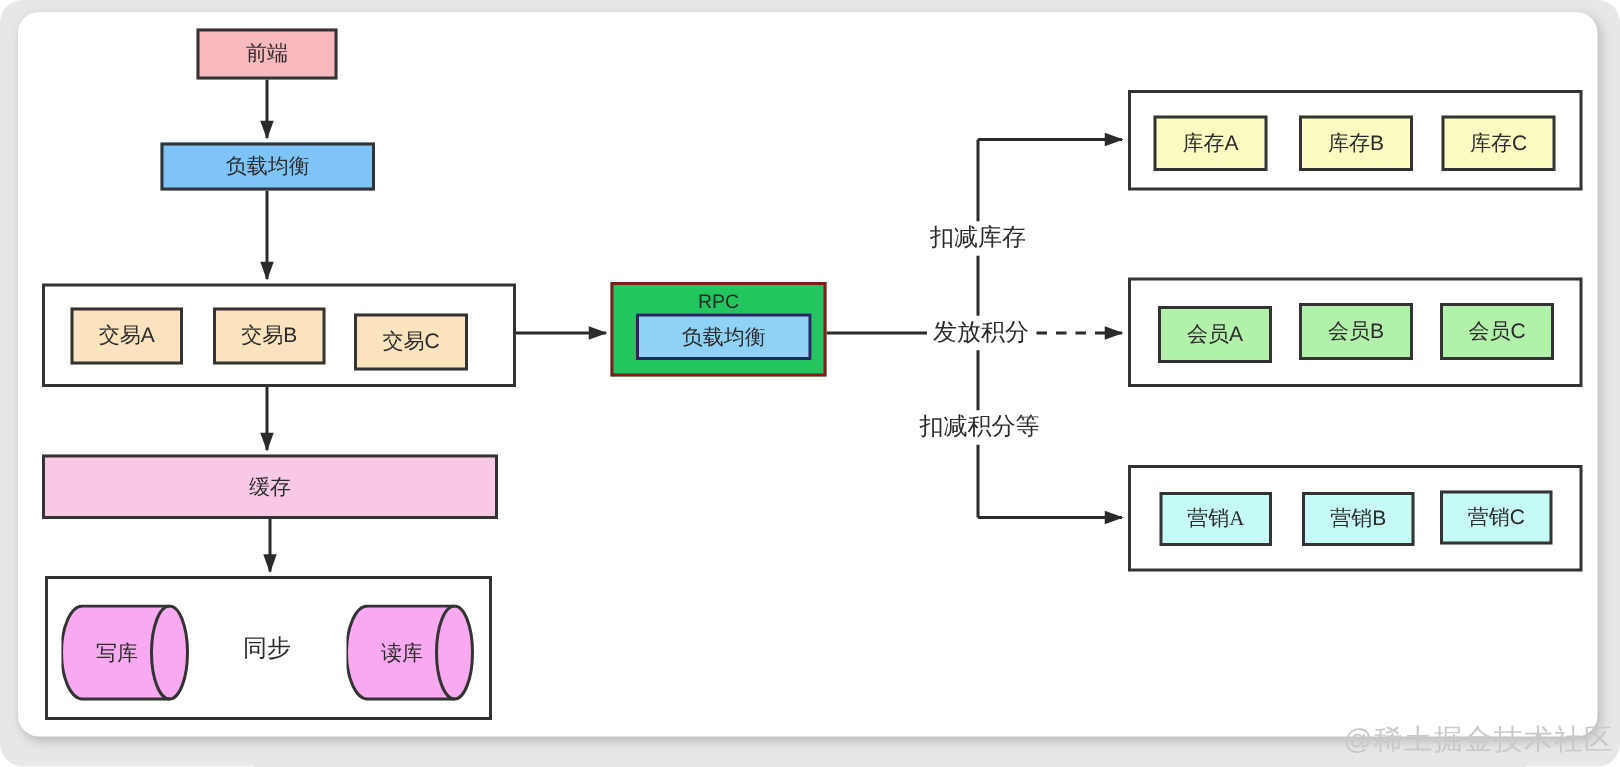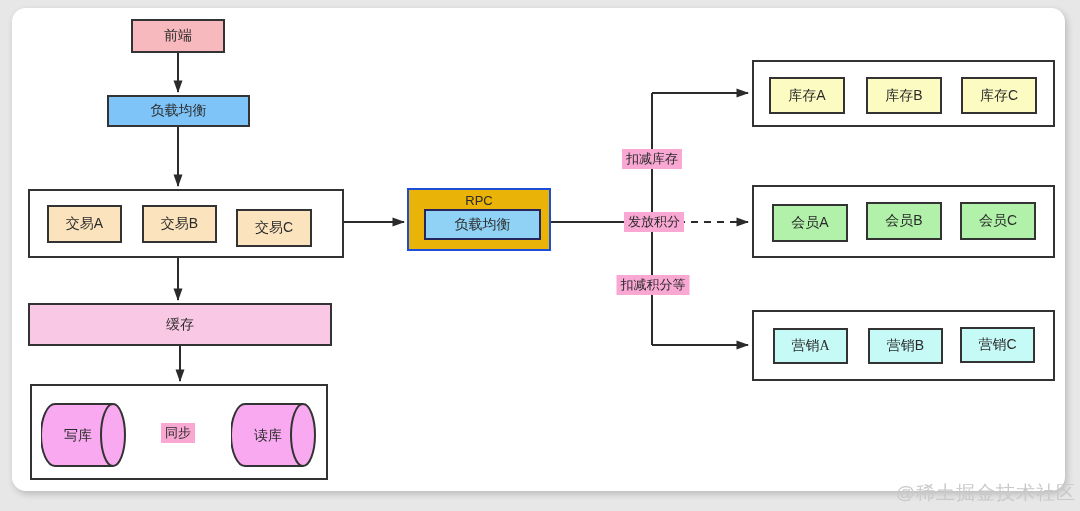--- a/index.html
+++ b/index.html
@@ -1,39 +1,39 @@
 <!DOCTYPE html>
 <html><head>
 <meta charset="utf-8">
 <style>
   * { margin:0; padding:0; box-sizing:border-box; }
   body { font-family:"Liberation Sans","DejaVu Sans",sans-serif; }
-  .stage{ position:relative; width:1080px; height:511px; background:#e7e7e7; overflow:hidden; }
+  .stage{ position:relative; width:1080px; height:511px; background:#e7e7e7; overflow:hidden;border-radius:15px; }
   .card{ position:absolute; left:12px; top:8px; width:1053px; height:483px; background:#ffffff;
          border-radius:14px; box-shadow:2px 3px 7px rgba(0,0,0,.20); }
   .layer{ position:absolute; left:0; top:0; width:1080px; height:511px; }
   .node{ position:absolute; display:flex; align-items:center; justify-content:center;
          border:2px solid #333333; font-size:14px; color:#2b2b2b; }
   .container-box{ position:absolute; background:#ffffff; border:2px solid #333333; }
   .frontend{ background:#F8B9BE; }
   .lb{ background:#7EC4F8; }
   .trade{ background:#FAE3BD; }
   .cache{ background:#F9C8E5; }
   .inventory{ background:#FCFCC2; }
   .member{ background:#B1F1A9; }
   .marketing{ background:#C6FAF6; }
-  .rpc-box{ position:absolute; background:#eab308; border:2px solid #1d4ed8; }
+  .rpc-box{ position:absolute; background:#22c55e; border:2px solid #7f1d1d; }
   .rpc-title{ position:absolute; left:0; right:0; top:3px; text-align:center; font-size:13px; color:#2b2b2b; }
   .rpc-inner{ position:absolute; display:flex; align-items:center; justify-content:center;
               background:#8FD2F5; border:2px solid #26265E; font-size:14px; color:#2b2b2b; }
   .cyl{ position:absolute; }
   .cyl-label{ position:absolute; left:0; top:0; width:74px; height:100%;
               display:flex; align-items:center; justify-content:center; font-size:14px; color:#2b2b2b;text-align:right; }
-  .edge-label{ position:absolute; transform:translate(-50%,-50%); background:#f9a8d4;
-               padding:1px 4px; font-size:13px; color:#2b2b2b; white-space:nowrap; }
+  .edge-label{ position:absolute; transform:translate(-50%,-50%); background:#ffffff;
+               padding:1px 4px; font-size:16px; color:#2b2b2b; white-space:nowrap; }
   .watermark{ position:absolute; right:4px; bottom:5px; font-size:19px; color:#c9c9c9; letter-spacing:1px; }
 </style>
 </head>
 <body>
 
 <div class="stage">
   <div class="card"></div>
 
   <svg class="layer" viewBox="0 0 1080 511">
     <defs>

